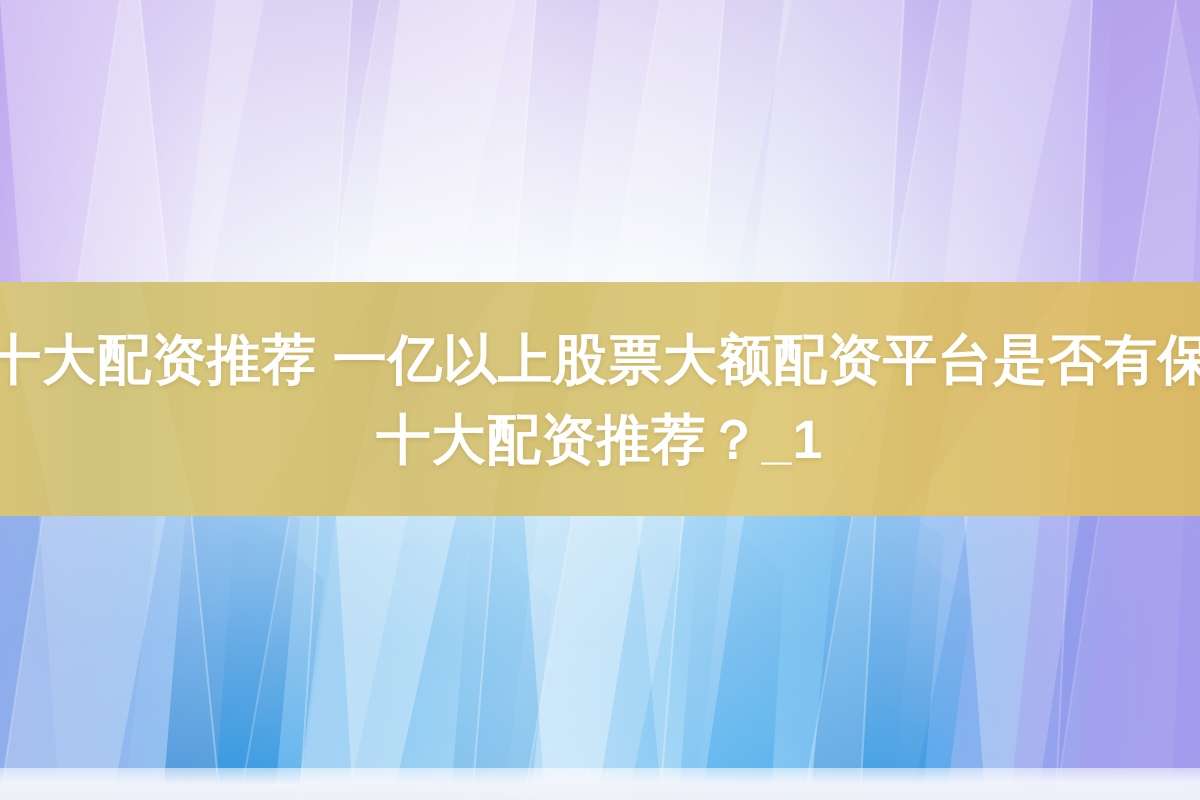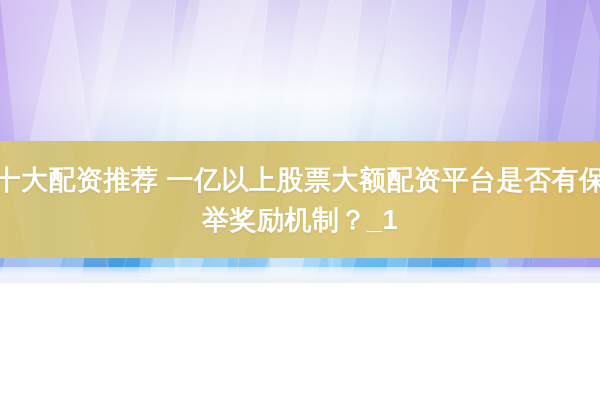--- a/index.html
+++ b/index.html
@@ -1,21 +1,21 @@
 <!DOCTYPE html>
 <html lang="zh"><head>
 <meta charset="utf-8">
 <title>banner</title>
 <style>
   html,body{margin:0;padding:0;background:#ffffff;}
   *{box-sizing:border-box;}
 
   #banner{
     position:relative;
-    width:600px;height:283px;
+    width:600px;height:400px;
     overflow:hidden;
     font-family:"Liberation Sans","DejaVu Sans",sans-serif;
     background:#dfe9f6;
   }
 
   
   .bg-base{
     position:absolute;inset:0;
     background:
       linear-gradient(to bottom,
@@ -192,20 +192,20 @@
         <polygon points="300,0 362,0 340,117 266,117" fill="#ffffff" opacity=".10"></polygon>
         <polygon points="392,0 452,0 436,117 364,117" fill="#ffffff" opacity=".13"></polygon>
         <polygon points="486,0 546,0 532,117 462,117" fill="#ffffff" opacity=".11"></polygon>
         <polygon points="190,0 128,117 168,117 252,0" fill="#b9964a" opacity=".10"></polygon>
         <polygon points="470,0 410,117 452,117 534,0" fill="#b9964a" opacity=".10"></polygon>
       </svg>
     </div>
 
     <div class="band-text">
       <span class="band-line">十大配资推荐 一亿以上股票大额配资平台是否有保</span>
-      <span class="band-line">举奖励机制？_1</span>
+      <span class="band-line">十大配资推荐？_1</span>
     </div>
   </div>
 
   <div class="bottom-strip"></div>
   <div class="watermark">· ·</div>
 
 </div>
 
 </body></html>

